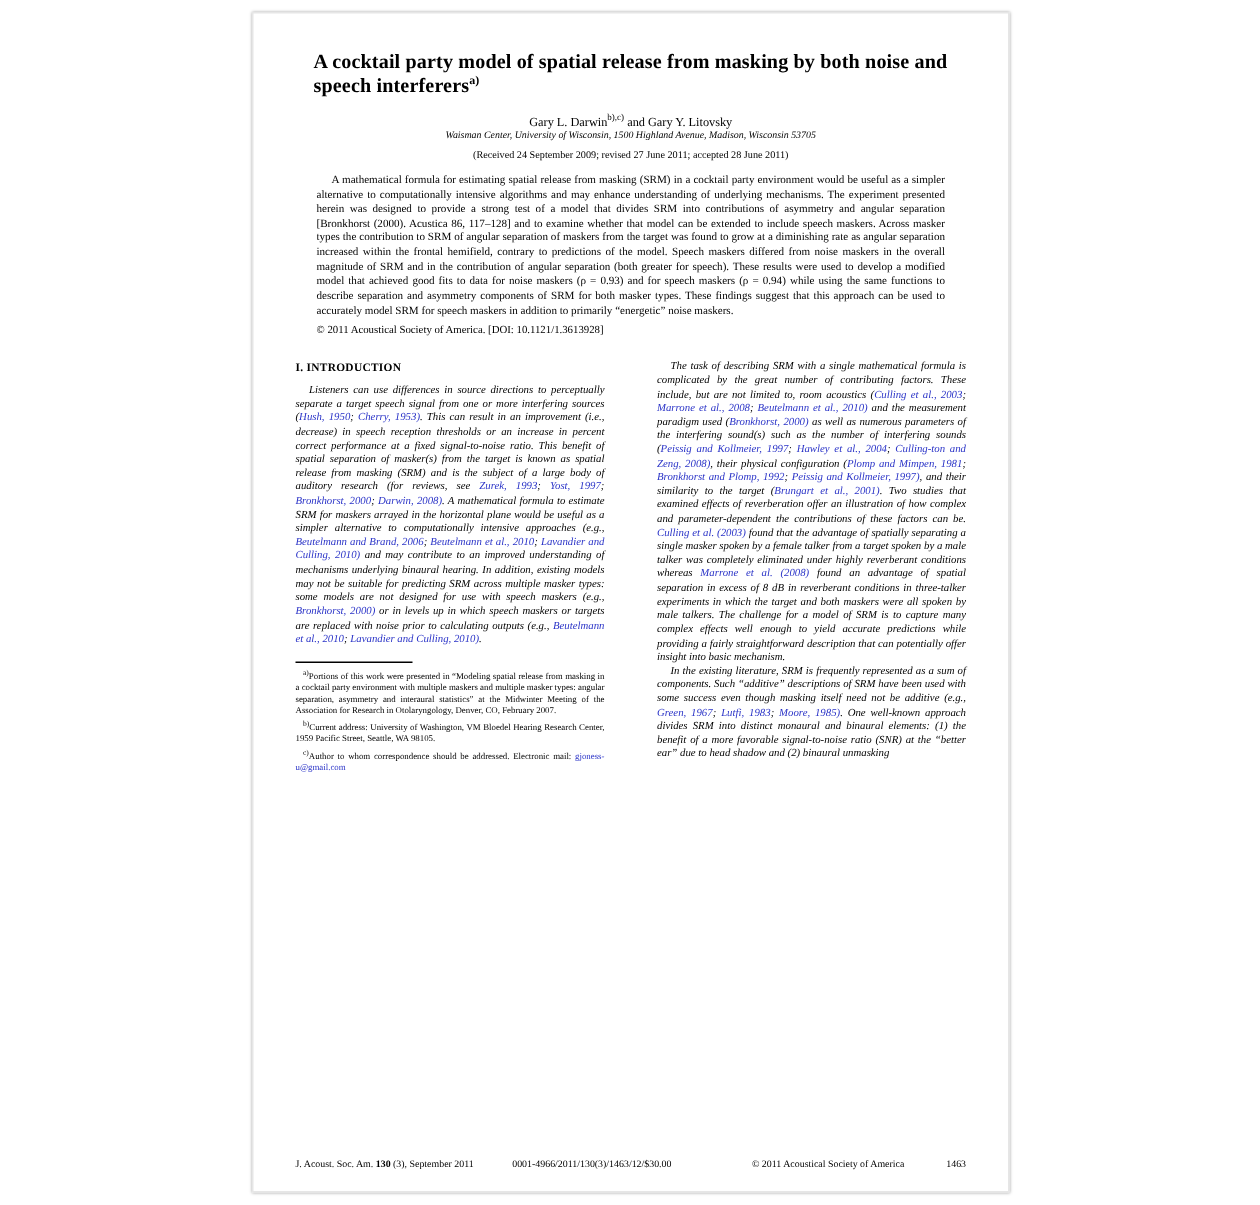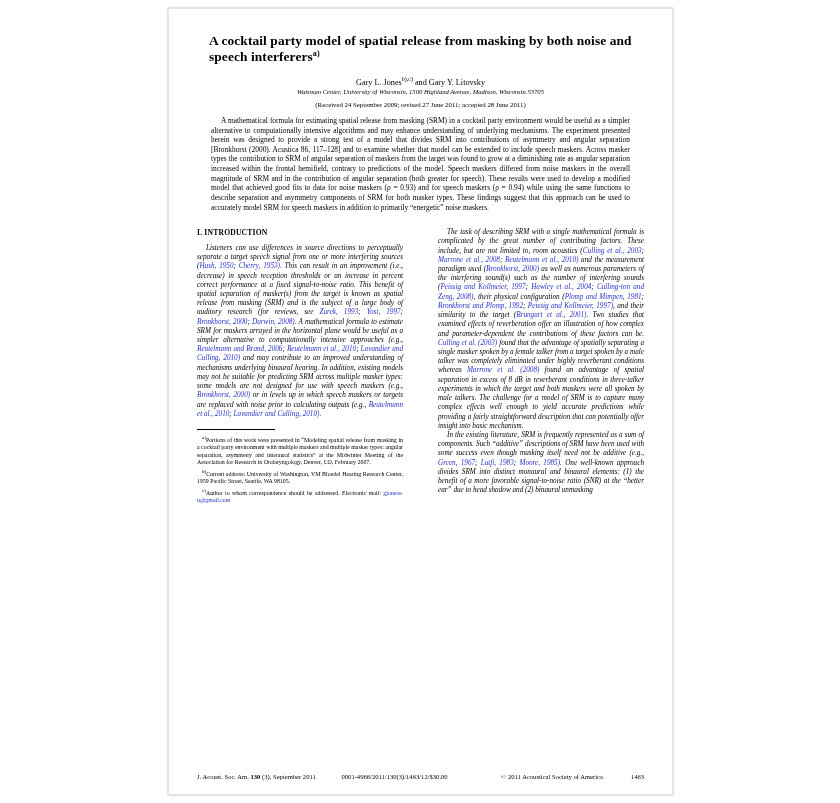--- a/index.html
+++ b/index.html
@@ -132,29 +132,30 @@
 <body>
 
 <div class="page">
   <div class="sheet">
 
     <div class="title">
       <span>A cocktail party model of spatial release from masking by both noise and speech interferers</span><sup>a)</sup>
     </div>
 
     <div class="authors">
-      <span>Gary L. Jones</span><sup>b),c)</sup><span> and Gary Y. Litovsky</span>
+      <span>Gary L. Darwin</span><sup>b),c)</sup><span> and Gary Y. Litovsky</span>
     </div>
 
     <div class="affil">Waisman Center, University of Wisconsin, 1500 Highland Avenue, Madison, Wisconsin 53705</div>
 
     <div class="received">(Received 24 September 2009; revised 27 June 2011; accepted 28 June 2011)</div>
 
     <div class="abstract">A mathematical formula for estimating spatial release from masking (SRM) in a cocktail party environment would be useful as a simpler alternative to computationally intensive algorithms and may enhance understanding of underlying mechanisms. The experiment presented herein was designed to provide a strong test of a model that divides SRM into contributions of asymmetry and angular separation [Bronkhorst (2000). Acustica 86, 117–128] and to examine whether that model can be extended to include speech maskers. Across masker types the contribution to SRM of angular separation of maskers from the target was found to grow at a diminishing rate as angular separation increased within the frontal hemifield, contrary to predictions of the model. Speech maskers differed from noise maskers in the overall magnitude of SRM and in the contribution of angular separation (both greater for speech). These results were used to develop a modified model that achieved good fits to data for noise maskers (ρ = 0.93) and for speech maskers (ρ = 0.94) while using the same functions to describe separation and asymmetry components of SRM for both masker types. These findings suggest that this approach can be used to accurately model SRM for speech maskers in addition to primarily “energetic” noise maskers.</div>
 
+    <div class="copyline">© 2011 Acoustical Society of America. [DOI: 10.1121/1.3613928]</div>
 
 
     <div class="cols">
 
       <div class="col">
         <div class="secthead">I. INTRODUCTION</div>
         <p class="para">Listeners can use differences in source directions to perceptually separate a target speech signal from one or more interfering sources (<span class="cite" style="color:#2a33c7">Hush, 1950</span>; <span class="cite" style="color:#2a33c7">Cherry, 1953)</span>. This can result in an improvement (i.e., decrease) in speech reception thresholds or an increase in percent correct performance at a fixed signal-to-noise ratio. This benefit of spatial separation of masker(s) from the target is known as spatial release from masking (SRM) and is the subject of a large body of auditory research (for reviews, see <span class="cite" style="color:#2a33c7">Zurek, 1993</span>; <span class="cite" style="color:#2a33c7">Yost, 1997</span>; <span class="cite" style="color:#2a33c7">Bronkhorst, 2000</span>; <span class="cite" style="color:#2a33c7">Darwin, 2008)</span>. A mathematical formula to estimate SRM for maskers arrayed in the horizontal plane would be useful as a simpler alternative to computationally intensive approaches (e.g., <span class="cite" style="color:#2a33c7">Beutelmann and Brand, 2006</span>; <span class="cite" style="color:#2a33c7">Beutelmann et al., 2010</span>; <span class="cite" style="color:#2a33c7">Lavandier and Culling, 2010)</span> and may contribute to an improved understanding of mechanisms underlying binaural hearing. In addition, existing models may not be suitable for predicting SRM across multiple masker types: some models are not designed for use with speech maskers (e.g., <span class="cite" style="color:#2a33c7">Bronkhorst, 2000)</span> or in levels up in which speech maskers or targets are replaced with noise prior to calculating outputs (e.g., <span class="cite" style="color:#2a33c7">Beutelmann et al., 2010</span>; <span class="cite" style="color:#2a33c7">Lavandier and Culling, 2010)</span>.</p>
 
         <hr class="fnrule">
 

